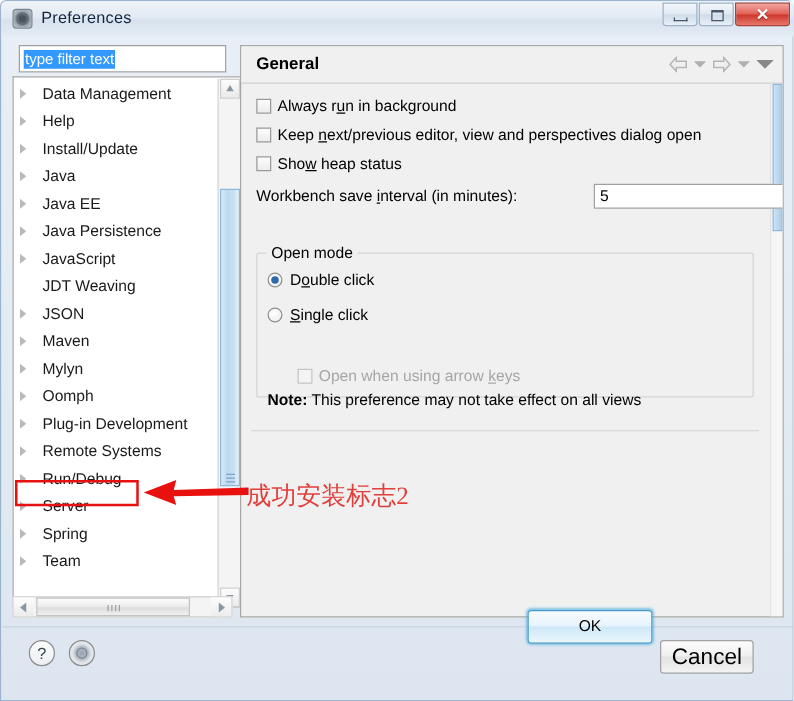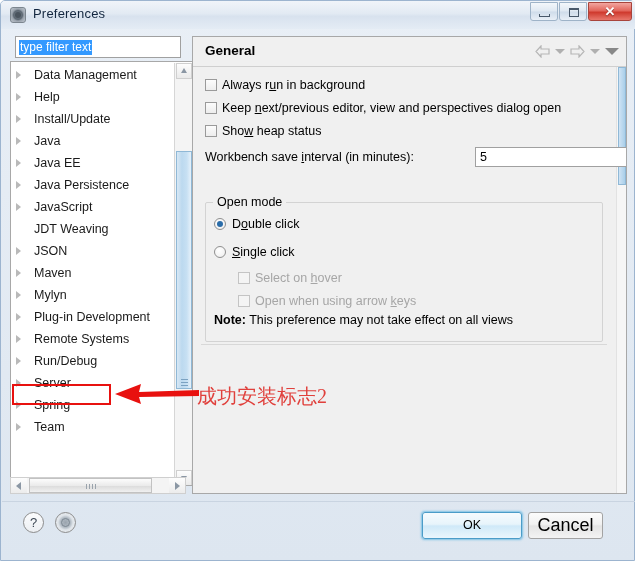--- a/index.html
+++ b/index.html
@@ -391,21 +391,21 @@
     line-height: 18px;
     padding-left: 4px;
     color: #000;
   }
 
   
   .groupbox {
     position: absolute;
     left: 12px; top: 134px;
     width: 398px;
-    height: 140px;
+    height: 116px;
     border: 1px solid #d3d3d3;
     border-radius: 2px;
     box-sizing: border-box;
   }
   .group-legend {
     position: absolute;
     left: 7px; top: -8px;
     background: #f0f0f0;
     padding: 0 4px;
     font-size: 12.5px;
@@ -485,21 +485,21 @@
     position: absolute;
     left: 5px; top: 5px;
     width: 9px; height: 9px;
     border-radius: 50%;
     border: 1px solid #7c8792;
     box-sizing: border-box;
   }
 
   .btn-ok {
     position: absolute;
-    left: 421px; top: 511px;
+    left: 421px; top: 487px;
     width: 100px; height: 27px;
     border-radius: 3px;
     box-sizing: border-box;
     border: 1px solid #4b9cc8;
     background: linear-gradient(to bottom, #f6fbfe 0%, #e7f4fb 45%, #cfe9f8 52%, #eaf6fd 100%);
     box-shadow: 0 0 2px 1px rgba(93,181,226,.75);
     text-align: center;
     line-height: 25px;
     font-size: 12.5px;
     color: #000;
@@ -574,20 +574,21 @@
           <div class="tree-item"><span class="twisty"></span><span class="label">Help</span></div>
           <div class="tree-item"><span class="twisty"></span><span class="label">Install/Update</span></div>
           <div class="tree-item"><span class="twisty"></span><span class="label">Java</span></div>
           <div class="tree-item"><span class="twisty"></span><span class="label">Java EE</span></div>
           <div class="tree-item"><span class="twisty"></span><span class="label">Java Persistence</span></div>
           <div class="tree-item"><span class="twisty"></span><span class="label">JavaScript</span></div>
           <div class="tree-item"><span class="label">JDT Weaving</span></div>
           <div class="tree-item"><span class="twisty"></span><span class="label">JSON</span></div>
           <div class="tree-item"><span class="twisty"></span><span class="label">Maven</span></div>
           <div class="tree-item"><span class="twisty"></span><span class="label">Mylyn</span></div>
+          <div class="tree-item"><span class="twisty"></span><span class="label">Oomph</span></div>
           <div class="tree-item"><span class="twisty"></span><span class="label">Plug-in Development</span></div>
           <div class="tree-item"><span class="twisty"></span><span class="label">Remote Systems</span></div>
           <div class="tree-item"><span class="twisty"></span><span class="label">Run/Debug</span></div>
           <div class="tree-item"><span class="twisty"></span><span class="label">Server</span></div>
           <div class="tree-item"><span class="twisty"></span><span class="label">Spring</span></div>
           <div class="tree-item"><span class="twisty"></span><span class="label">Team</span></div>
           <div class="tree-item"></div>
         </div>
 
       <div class="vscroll">
@@ -660,23 +661,20 @@
         <div class="groupbox">
           <span class="group-legend">Open mode</span>
 
           <div class="radio-row" style="top:12px">
             <span class="radio on"></span><span><span>D</span><span class="u">o</span><span>uble click</span></span>
           </div>
           <div class="radio-row" style="top:40px">
             <span class="radio"></span><span><span></span><span class="u">S</span><span>ingle click</span></span>
           </div>
 
-          <div class="chk-row dim" style="left:32px; top:66px">
-            <span class="chkbox disabled"></span><span><span>Select on </span><span class="u">h</span><span>over</span></span>
-          </div>
           <div class="chk-row dim" style="left:32px; top:89px">
             <span class="chkbox disabled"></span><span><span>Open when using arrow </span><span class="u">k</span><span>eys</span></span>
           </div>
 
           <div class="note-row" style="top:110px">
             <b>Note:</b><span> This preference may not take effect on all views</span>
           </div>
         </div>
 
         <div class="panel-sep"></div>

